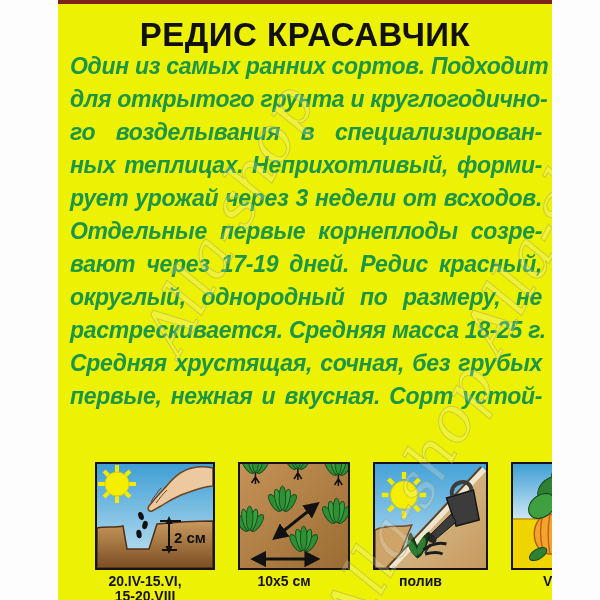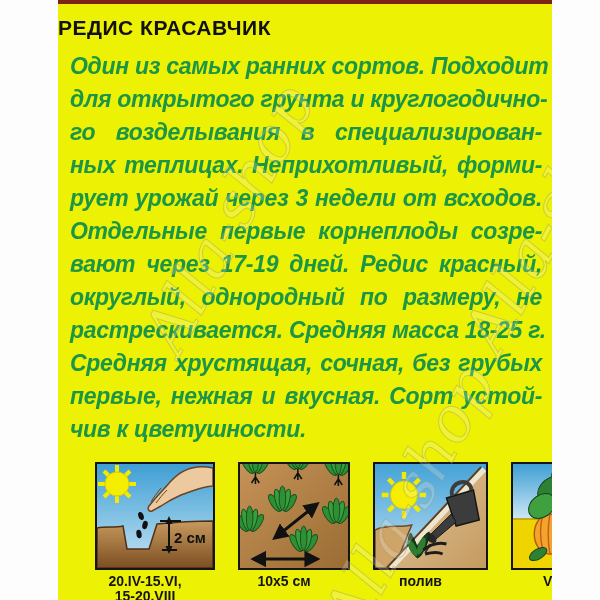--- a/index.html
+++ b/index.html
@@ -12,22 +12,22 @@
     position:absolute;left:58px;top:0;width:494px;height:600px;
     background:var(--bg,#edf103);
     overflow:hidden;
   }
   .top-stripe{
     position:absolute;left:0;top:0;width:100%;height:4px;
     background:var(--stripe,#7e2417);
   }
   .title{
     position:absolute;left:0;top:16px;width:100%;
-    text-align:left;
-    font-weight:bold;font-size:21px;letter-spacing:.5px;
+    text-align:center;
+    font-weight:bold;font-size:33px;letter-spacing:.5px;
     color:var(--title,#111111);
   }
   .desc{
     position:absolute;left:12px;right:10px;top:50px;
   }
   .desc-line{
     font-style:italic;font-weight:bold;
     font-size:23px;line-height:33px;letter-spacing:-.3px;
     color:var(--green,#1b9647);
     text-align:justify;text-align-last:justify;
@@ -78,21 +78,20 @@
     <div class="desc-line">для открытого грунта и круглогодично-</div>
     <div class="desc-line">го возделывания в специализирован-</div>
     <div class="desc-line">ных теплицах. Неприхотливый, форми-</div>
     <div class="desc-line">рует урожай через 3 недели от всходов.</div>
     <div class="desc-line">Отдельные первые корнеплоды созре-</div>
     <div class="desc-line">вают через 17-19 дней. Редис красный,</div>
     <div class="desc-line">округлый, однородный по размеру, не</div>
     <div class="desc-line">растрескивается. Средняя масса 18-25 г.</div>
     <div class="desc-line">Средняя хрустящая, сочная, без грубых</div>
     <div class="desc-line">первые, нежная и вкусная. Сорт устой-</div>
-    <div class="desc-line last">чив к цветушности.</div>
   </div>
 
   <div class="picto-row">
 
     <div class="picto-col">
       <div class="picto-box b1">
         <svg viewBox="0 0 116 104" preserveAspectRatio="none">
           <defs>
             <linearGradient id="sky1" x1="0" y1="0" x2="0" y2="1">
               <stop offset="0" stop-color="#3f9fd4"></stop>

